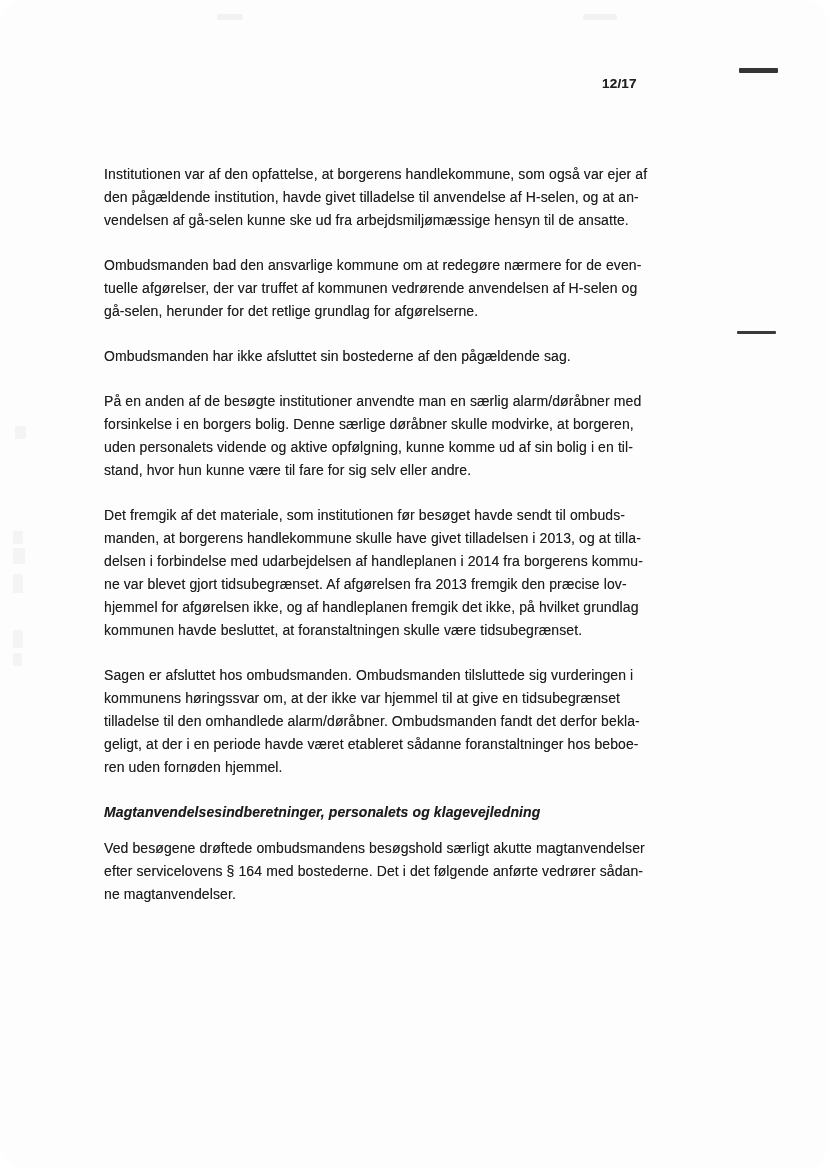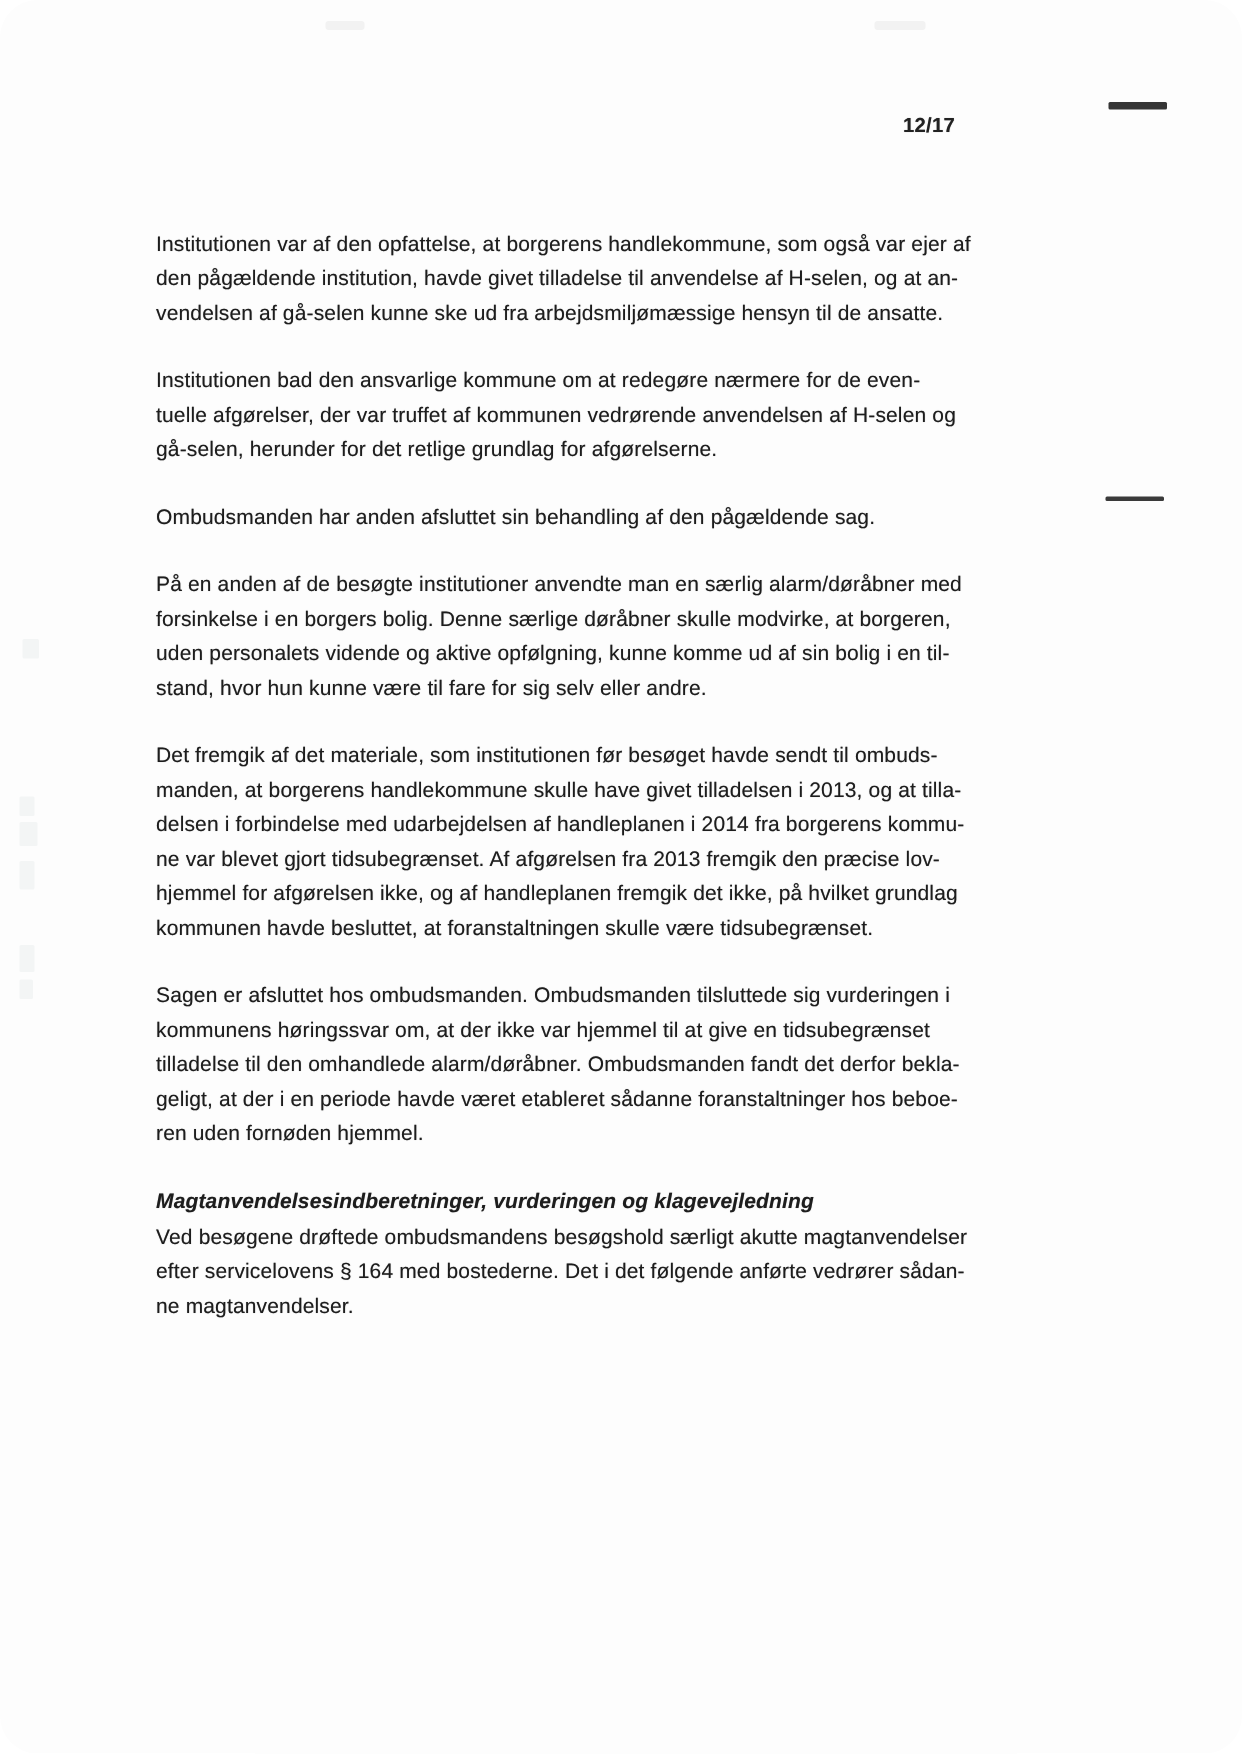--- a/index.html
+++ b/index.html
@@ -62,21 +62,21 @@
   .text-column {
     position: absolute;
     left: 104px;
     top: 150px;
     width: 580px;
   }
   .para {
     white-space: pre-line;
     font-size: 14px;
     line-height: 23px;
-    margin: 1px 0 22px 0;
+    margin: 13px 0 22px 0;
     letter-spacing: 0.1px;
     text-shadow: 0 0 0.5px rgba(30,30,30,0.5);
   }
   .heading {
     font-size: 14px;
     line-height: 23px;
     font-weight: 700;
     font-style: italic;
     margin: 0 0 1px 0;
     letter-spacing: 0.1px;
@@ -100,38 +100,38 @@
 
   <div class="page-number">12/17</div>
 
   <div class="margin-bar-1"></div>
   <div class="margin-bar-2"></div>
 
   <div class="text-column">
     <p class="para">Institutionen var af den opfattelse, at borgerens handlekommune, som også var ejer af
 den pågældende institution, havde givet tilladelse til anvendelse af H-selen, og at an-
 vendelsen af gå-selen kunne ske ud fra arbejdsmiljømæssige hensyn til de ansatte.</p>
-    <p class="para">Institutionen bad den ansvarlige kommune om at redegøre nærmere for de even-
+    <p class="para">Ombudsmanden bad den ansvarlige kommune om at redegøre nærmere for de even-
 tuelle afgørelser, der var truffet af kommunen vedrørende anvendelsen af H-selen og
 gå-selen, herunder for det retlige grundlag for afgørelserne.</p>
-    <p class="para">Ombudsmanden har anden afsluttet sin behandling af den pågældende sag.</p>
+    <p class="para">Ombudsmanden har ikke afsluttet sin bostederne af den pågældende sag.</p>
     <p class="para">På en anden af de besøgte institutioner anvendte man en særlig alarm/døråbner med
 forsinkelse i en borgers bolig. Denne særlige døråbner skulle modvirke, at borgeren,
 uden personalets vidende og aktive opfølgning, kunne komme ud af sin bolig i en til-
 stand, hvor hun kunne være til fare for sig selv eller andre.</p>
     <p class="para">Det fremgik af det materiale, som institutionen før besøget havde sendt til ombuds-
 manden, at borgerens handlekommune skulle have givet tilladelsen i 2013, og at tilla-
 delsen i forbindelse med udarbejdelsen af handleplanen i 2014 fra borgerens kommu-
 ne var blevet gjort tidsubegrænset. Af afgørelsen fra 2013 fremgik den præcise lov-
 hjemmel for afgørelsen ikke, og af handleplanen fremgik det ikke, på hvilket grundlag
 kommunen havde besluttet, at foranstaltningen skulle være tidsubegrænset.</p>
     <p class="para">Sagen er afsluttet hos ombudsmanden. Ombudsmanden tilsluttede sig vurderingen i
 kommunens høringssvar om, at der ikke var hjemmel til at give en tidsubegrænset
 tilladelse til den omhandlede alarm/døråbner. Ombudsmanden fandt det derfor bekla-
 geligt, at der i en periode havde været etableret sådanne foranstaltninger hos beboe-
 ren uden fornøden hjemmel.</p>
-    <p class="heading">Magtanvendelsesindberetninger, vurderingen og klagevejledning</p>
+    <p class="heading">Magtanvendelsesindberetninger, personalets og klagevejledning</p>
     <p class="para">Ved besøgene drøftede ombudsmandens besøgshold særligt akutte magtanvendelser
 efter servicelovens § 164 med bostederne. Det i det følgende anførte vedrører sådan-
 ne magtanvendelser.</p>
   </div>
 
 </div>
 
 </body></html>

